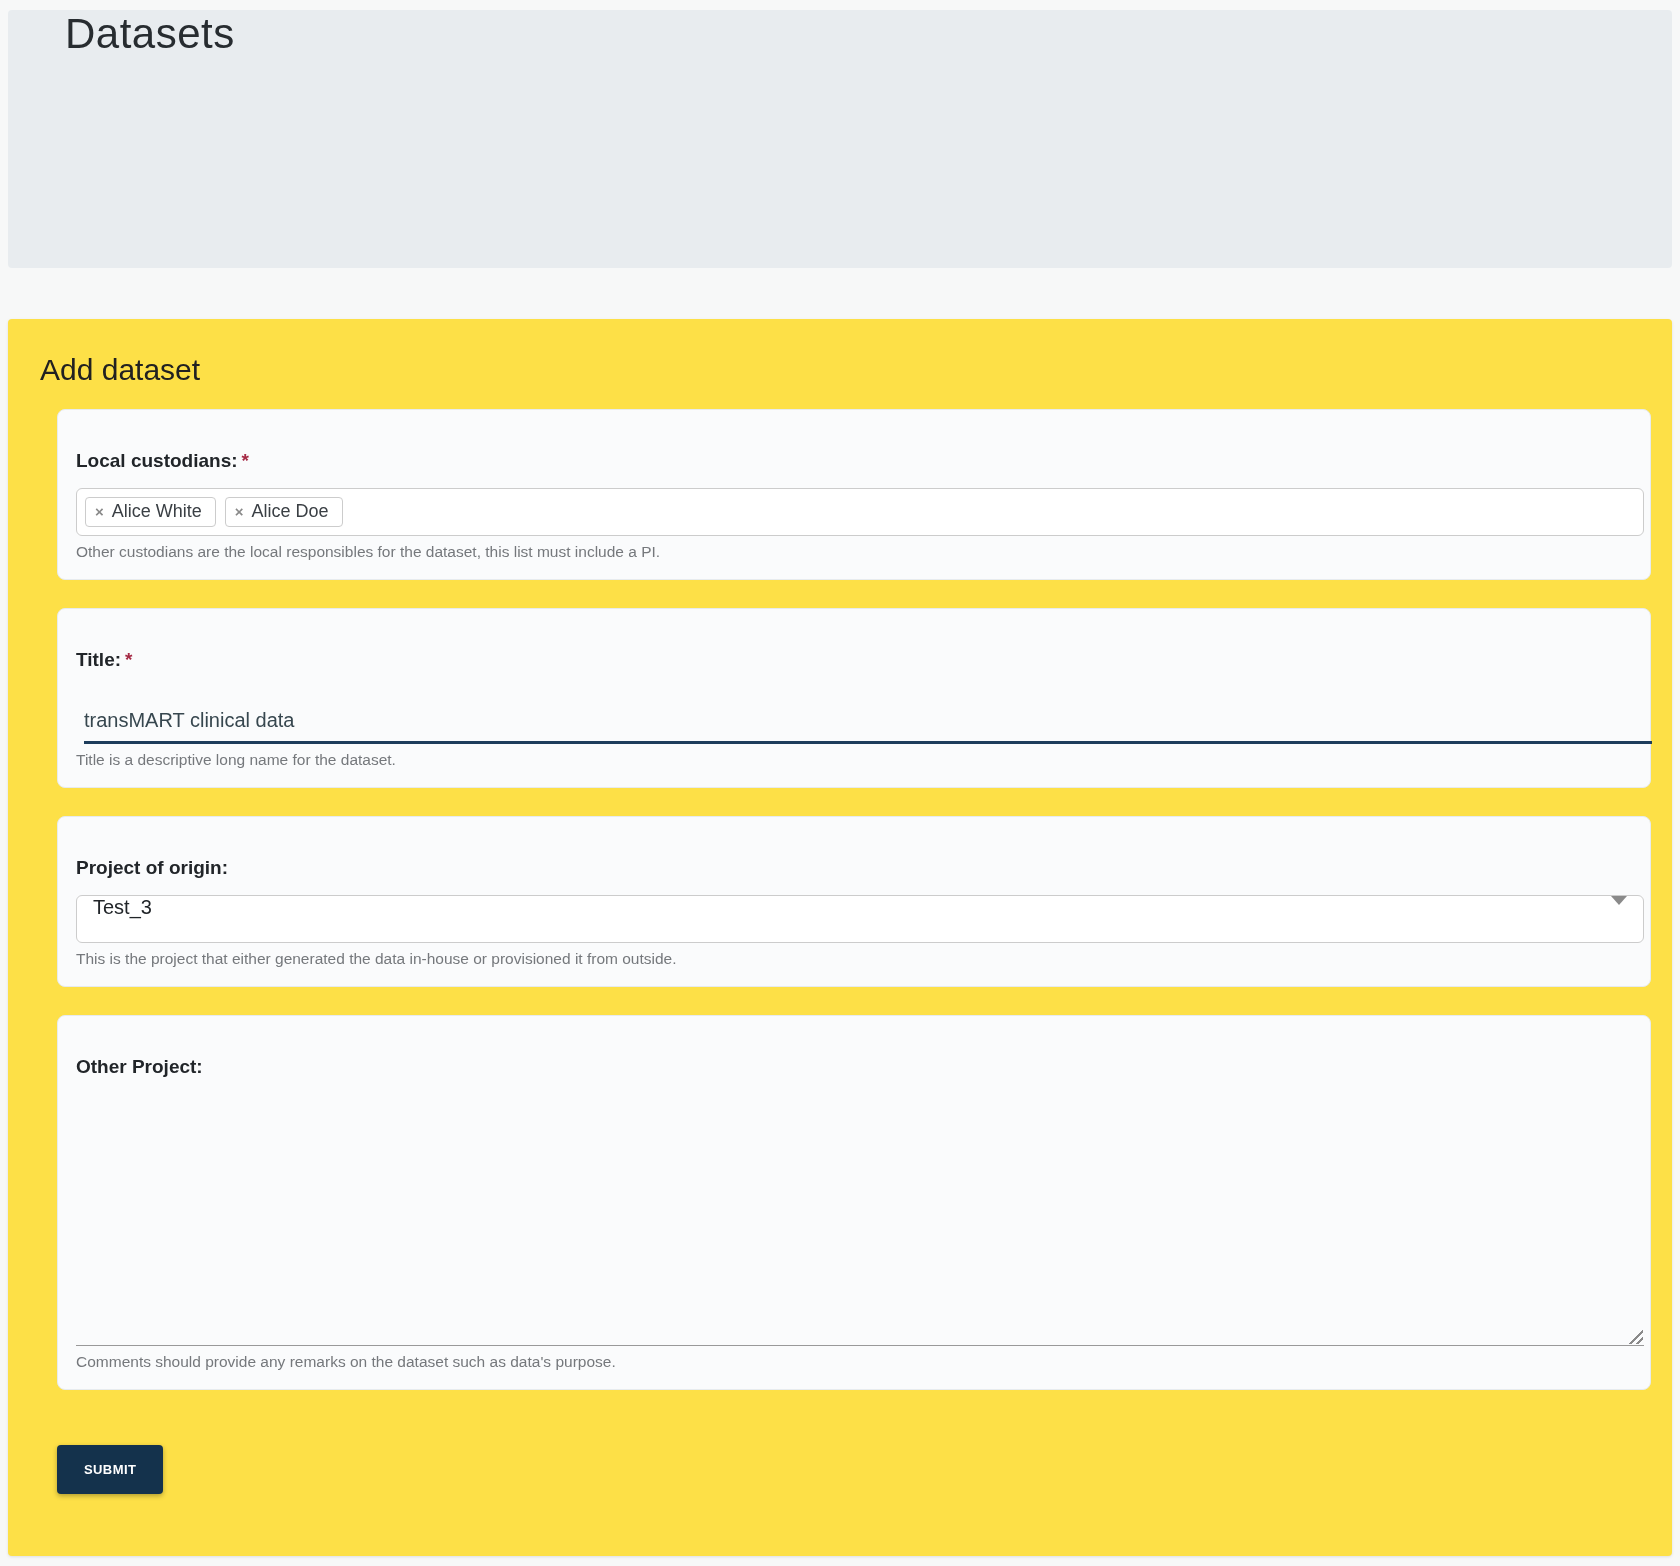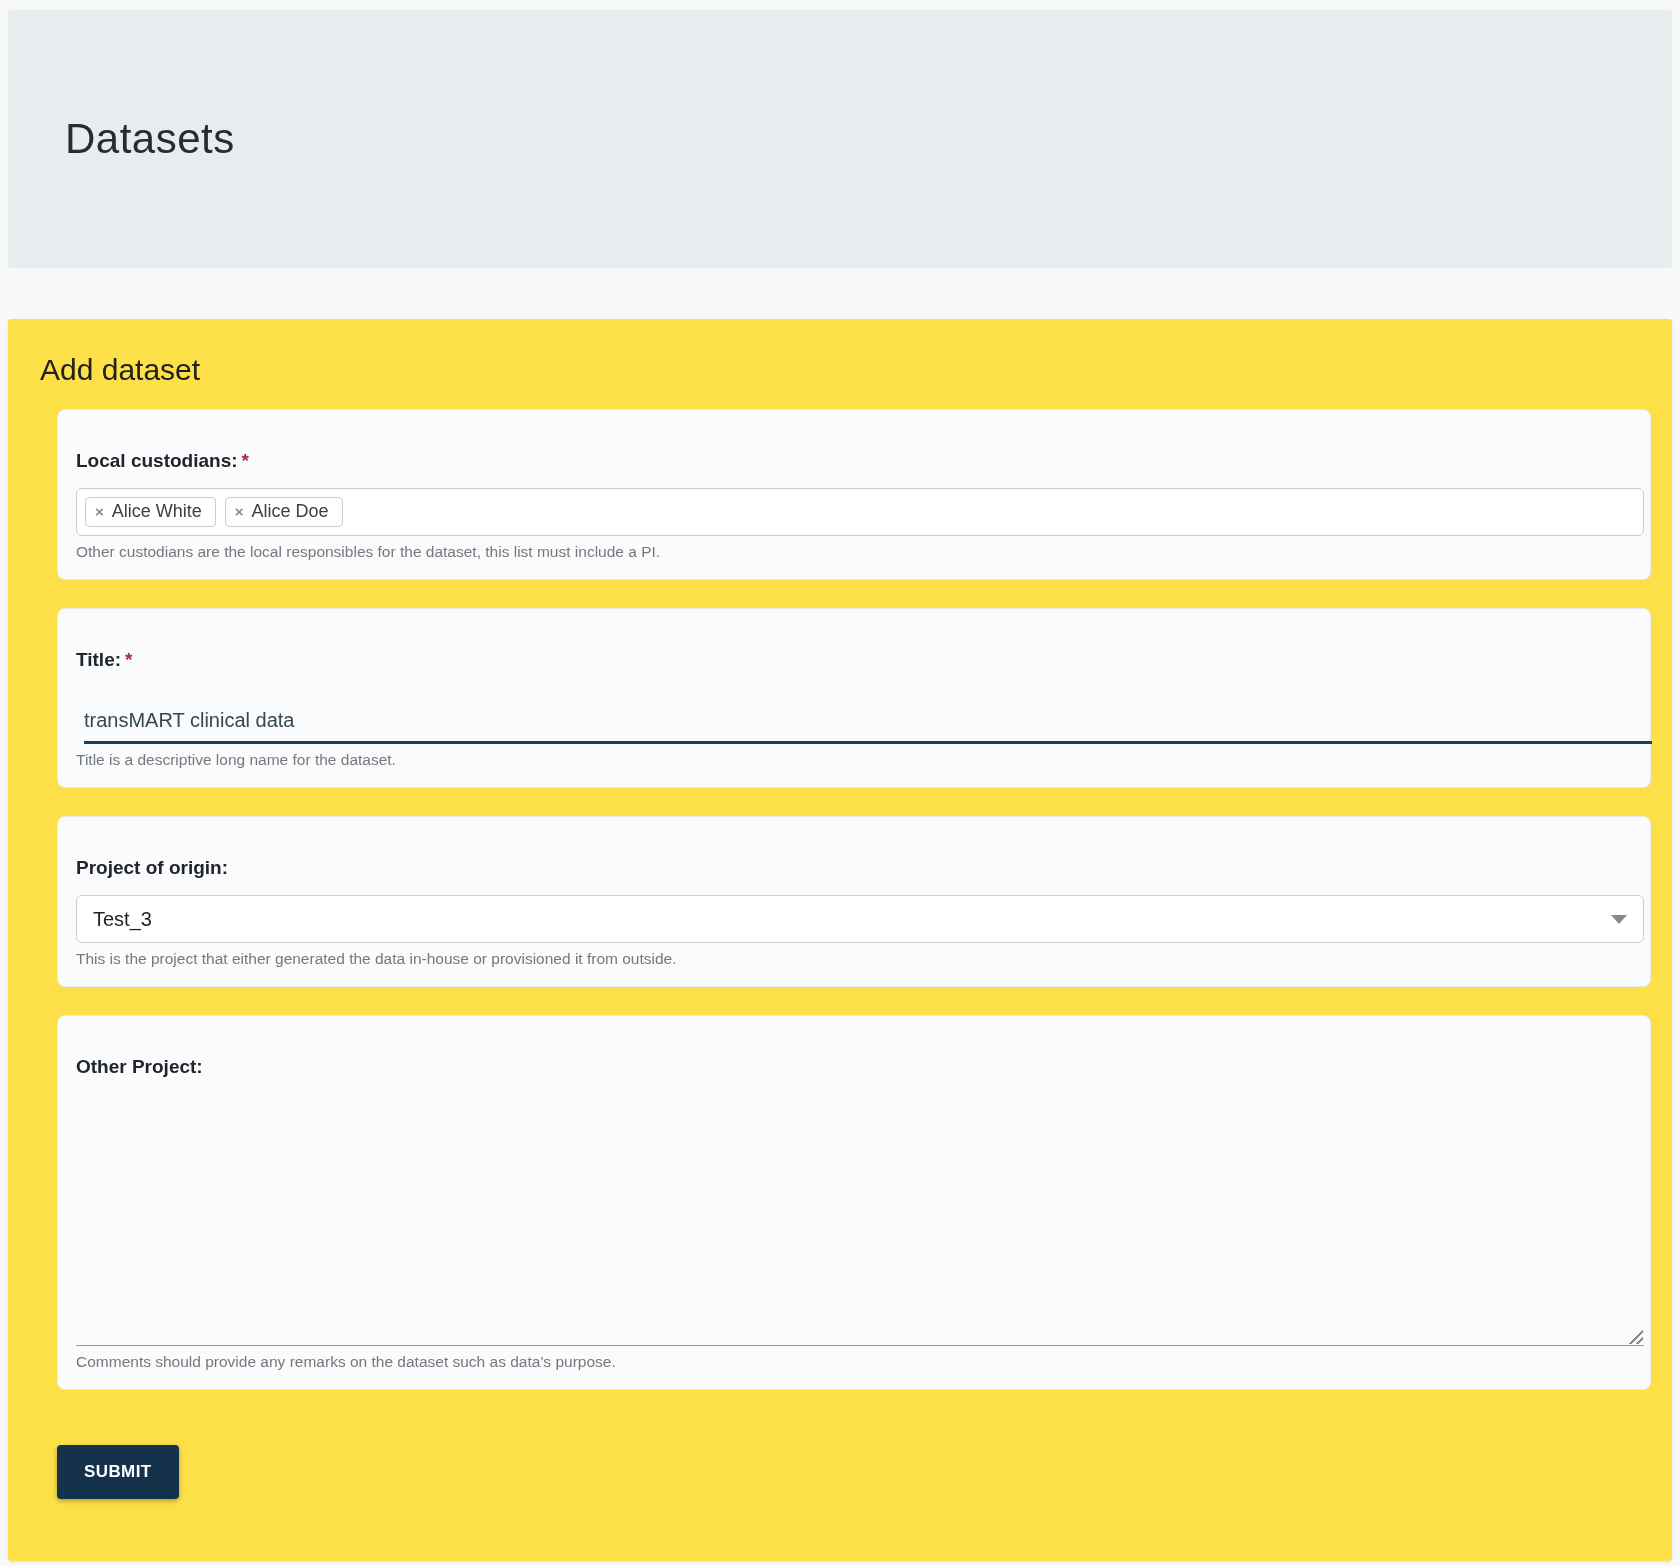--- a/index.html
+++ b/index.html
@@ -11,21 +11,20 @@
     color: #212529;
   }
 
   
   .header-band {
     margin: 10px 8px 0 8px;
     height: 258px;
     background: var(--header-bg, #e8ecef);
     border-radius: 4px;
     display: flex;
-    align-items: center;
     padding-left: 57px;
   }
   .header-band h1 {
     font-size: 42px;
     font-weight: 300;
     color: #272c30;
     letter-spacing: 0.5px;
   }
 
   
@@ -113,21 +112,20 @@
   }
 
   
   .select-box {
     background: #ffffff;
     border: 1px solid #cccccc;
     border-radius: 6px;
     height: 48px;
     padding: 0 16px;
     display: flex;
-    align-items: center;
     justify-content: space-between;
     font-size: 20px;
     color: #212529;
     cursor: pointer;
   }
   .caret-down {
     width: 0; height: 0;
     border-left: 8px solid transparent;
     border-right: 8px solid transparent;
     border-top: 9px solid #8a8a8a;
@@ -164,21 +162,21 @@
 
   
   .submit-btn {
     margin: 27px 0 0 17px;
     background: var(--submit-bg, #14324c);
     color: #ffffff;
     border: none;
     border-radius: 4px;
     padding: 17px 27px;
     font-family: "Liberation Sans", sans-serif;
-    font-size: 17px;
+    font-size: 13px;
     font-weight: 700;
     letter-spacing: 0.4px;
     box-shadow: 0 2px 5px rgba(0,0,0,0.3);
     cursor: pointer;
   }
 </style>
 </head>
 <body>
 
 <header class="header-band">

